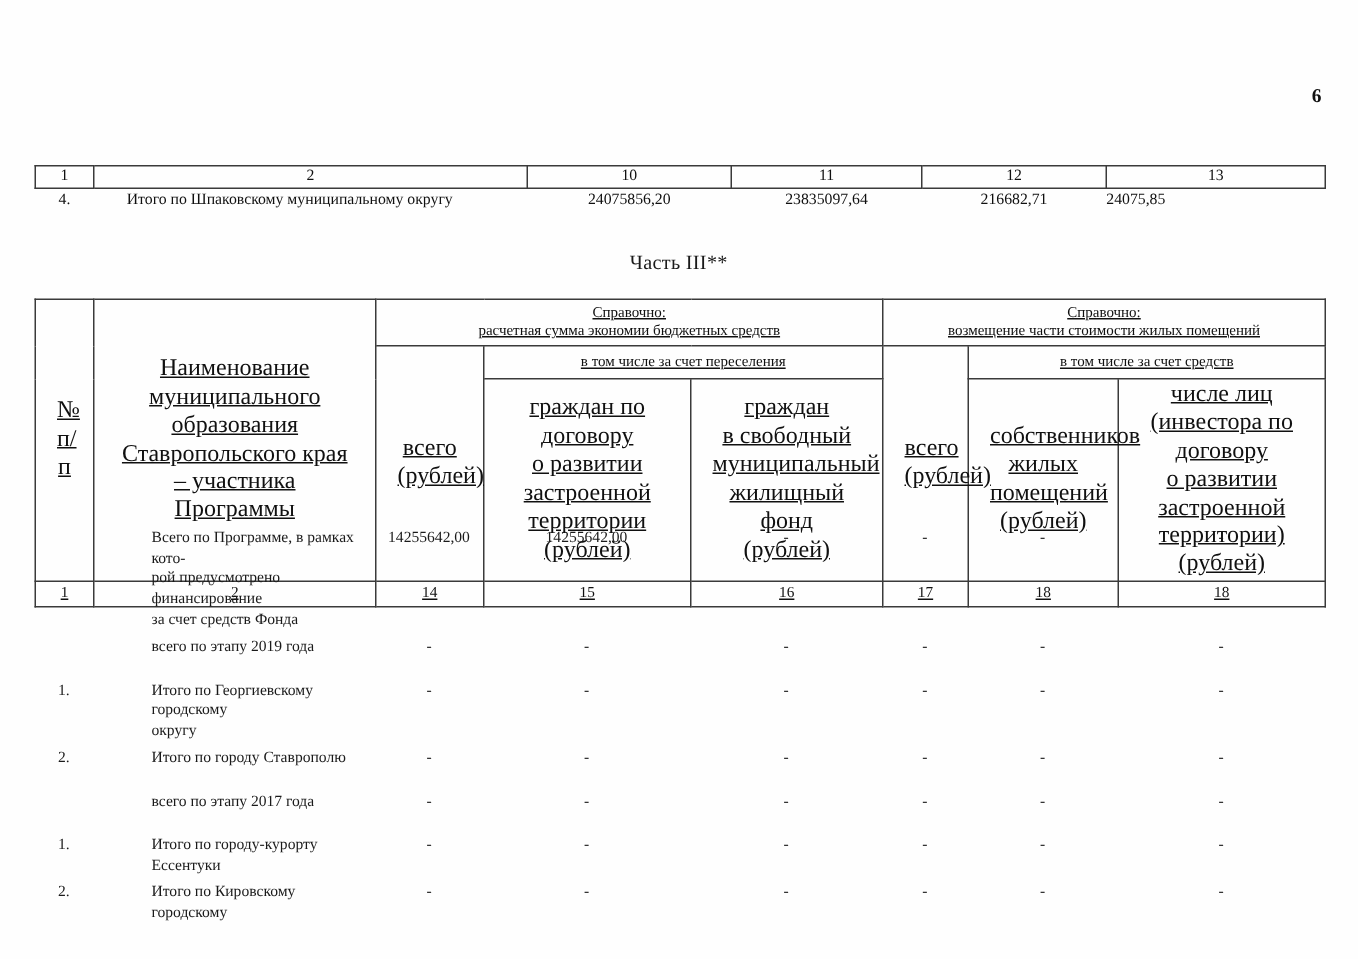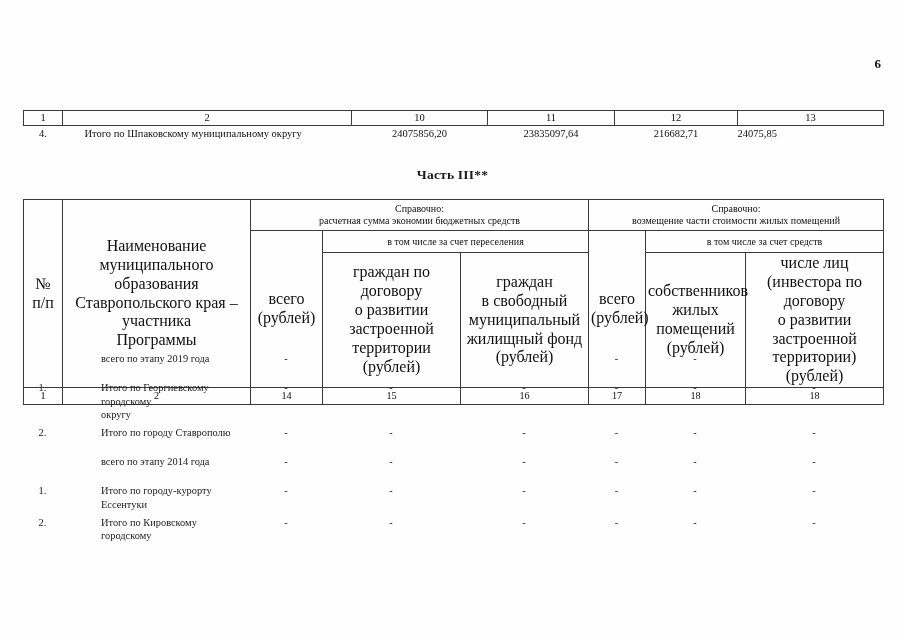--- a/index.html
+++ b/index.html
@@ -80,33 +80,34 @@
   }
 
   
   .section-title {
     position: absolute;
     left: 0;
     right: 0;
     top: 167px;
     text-align: center;
     font-size: 13.5px;
-    font-weight: 700;
+    font-weight: 400;
     letter-spacing: .2px;
   }
 
   
   #main-table {
     left: 23px;
     top: 199px;
     width: 860px;
   }
   #main-table td {
     font-size: 9.6px;
-    padding: 1px 2px;
+    padding: 1px 14px;
+    text-decoration: underline;
   }
   #main-table .grouphead {
     height: 28px;
     font-size: 10px;
   }
   #main-table .subhead {
     height: 19px;
     font-size: 10px;
   }
   #main-table .colhead {
@@ -287,20 +288,34 @@
       <col style="width:188px">
       <col style="width:72px">
       <col style="width:138px">
       <col style="width:128px">
       <col style="width:57px">
       <col style="width:100px">
       <col style="width:138px">
     </colgroup>
     <tbody>
 
+      <tr class="tall">
+        <td class="b-num"></td>
+        <td class="b-name">
+          <div>Всего по Программе, в рамках кото-</div>
+          <div>рой предусмотрено финансирование</div>
+          <div>за счет средств Фонда</div>
+        </td>
+        <td class="b-val">14255642,00</td>
+        <td class="b-val">14255642,00</td>
+        <td class="b-val">-</td>
+        <td class="b-val">-</td>
+        <td class="b-val">-</td>
+        <td class="b-val">-</td>
+      </tr>
 
 
       <tr class="short">
         <td class="b-num"></td>
         <td class="b-name">всего по этапу 2019 года</td>
         <td class="b-val">-</td>
         <td class="b-val">-</td>
         <td class="b-val">-</td>
         <td class="b-val">-</td>
         <td class="b-val">-</td>
@@ -327,21 +342,21 @@
         <td class="b-val">-</td>
         <td class="b-val">-</td>
         <td class="b-val">-</td>
         <td class="b-val">-</td>
         <td class="b-val">-</td>
         <td class="b-val">-</td>
       </tr>
 
       <tr class="short">
         <td class="b-num"></td>
-        <td class="b-name">всего по этапу 2014 года</td>
+        <td class="b-name">всего по этапу 2017 года</td>
         <td class="b-val">-</td>
         <td class="b-val">-</td>
         <td class="b-val">-</td>
         <td class="b-val">-</td>
         <td class="b-val">-</td>
         <td class="b-val">-</td>
       </tr>
 
       <tr class="short">
         <td class="b-num">1.</td>

